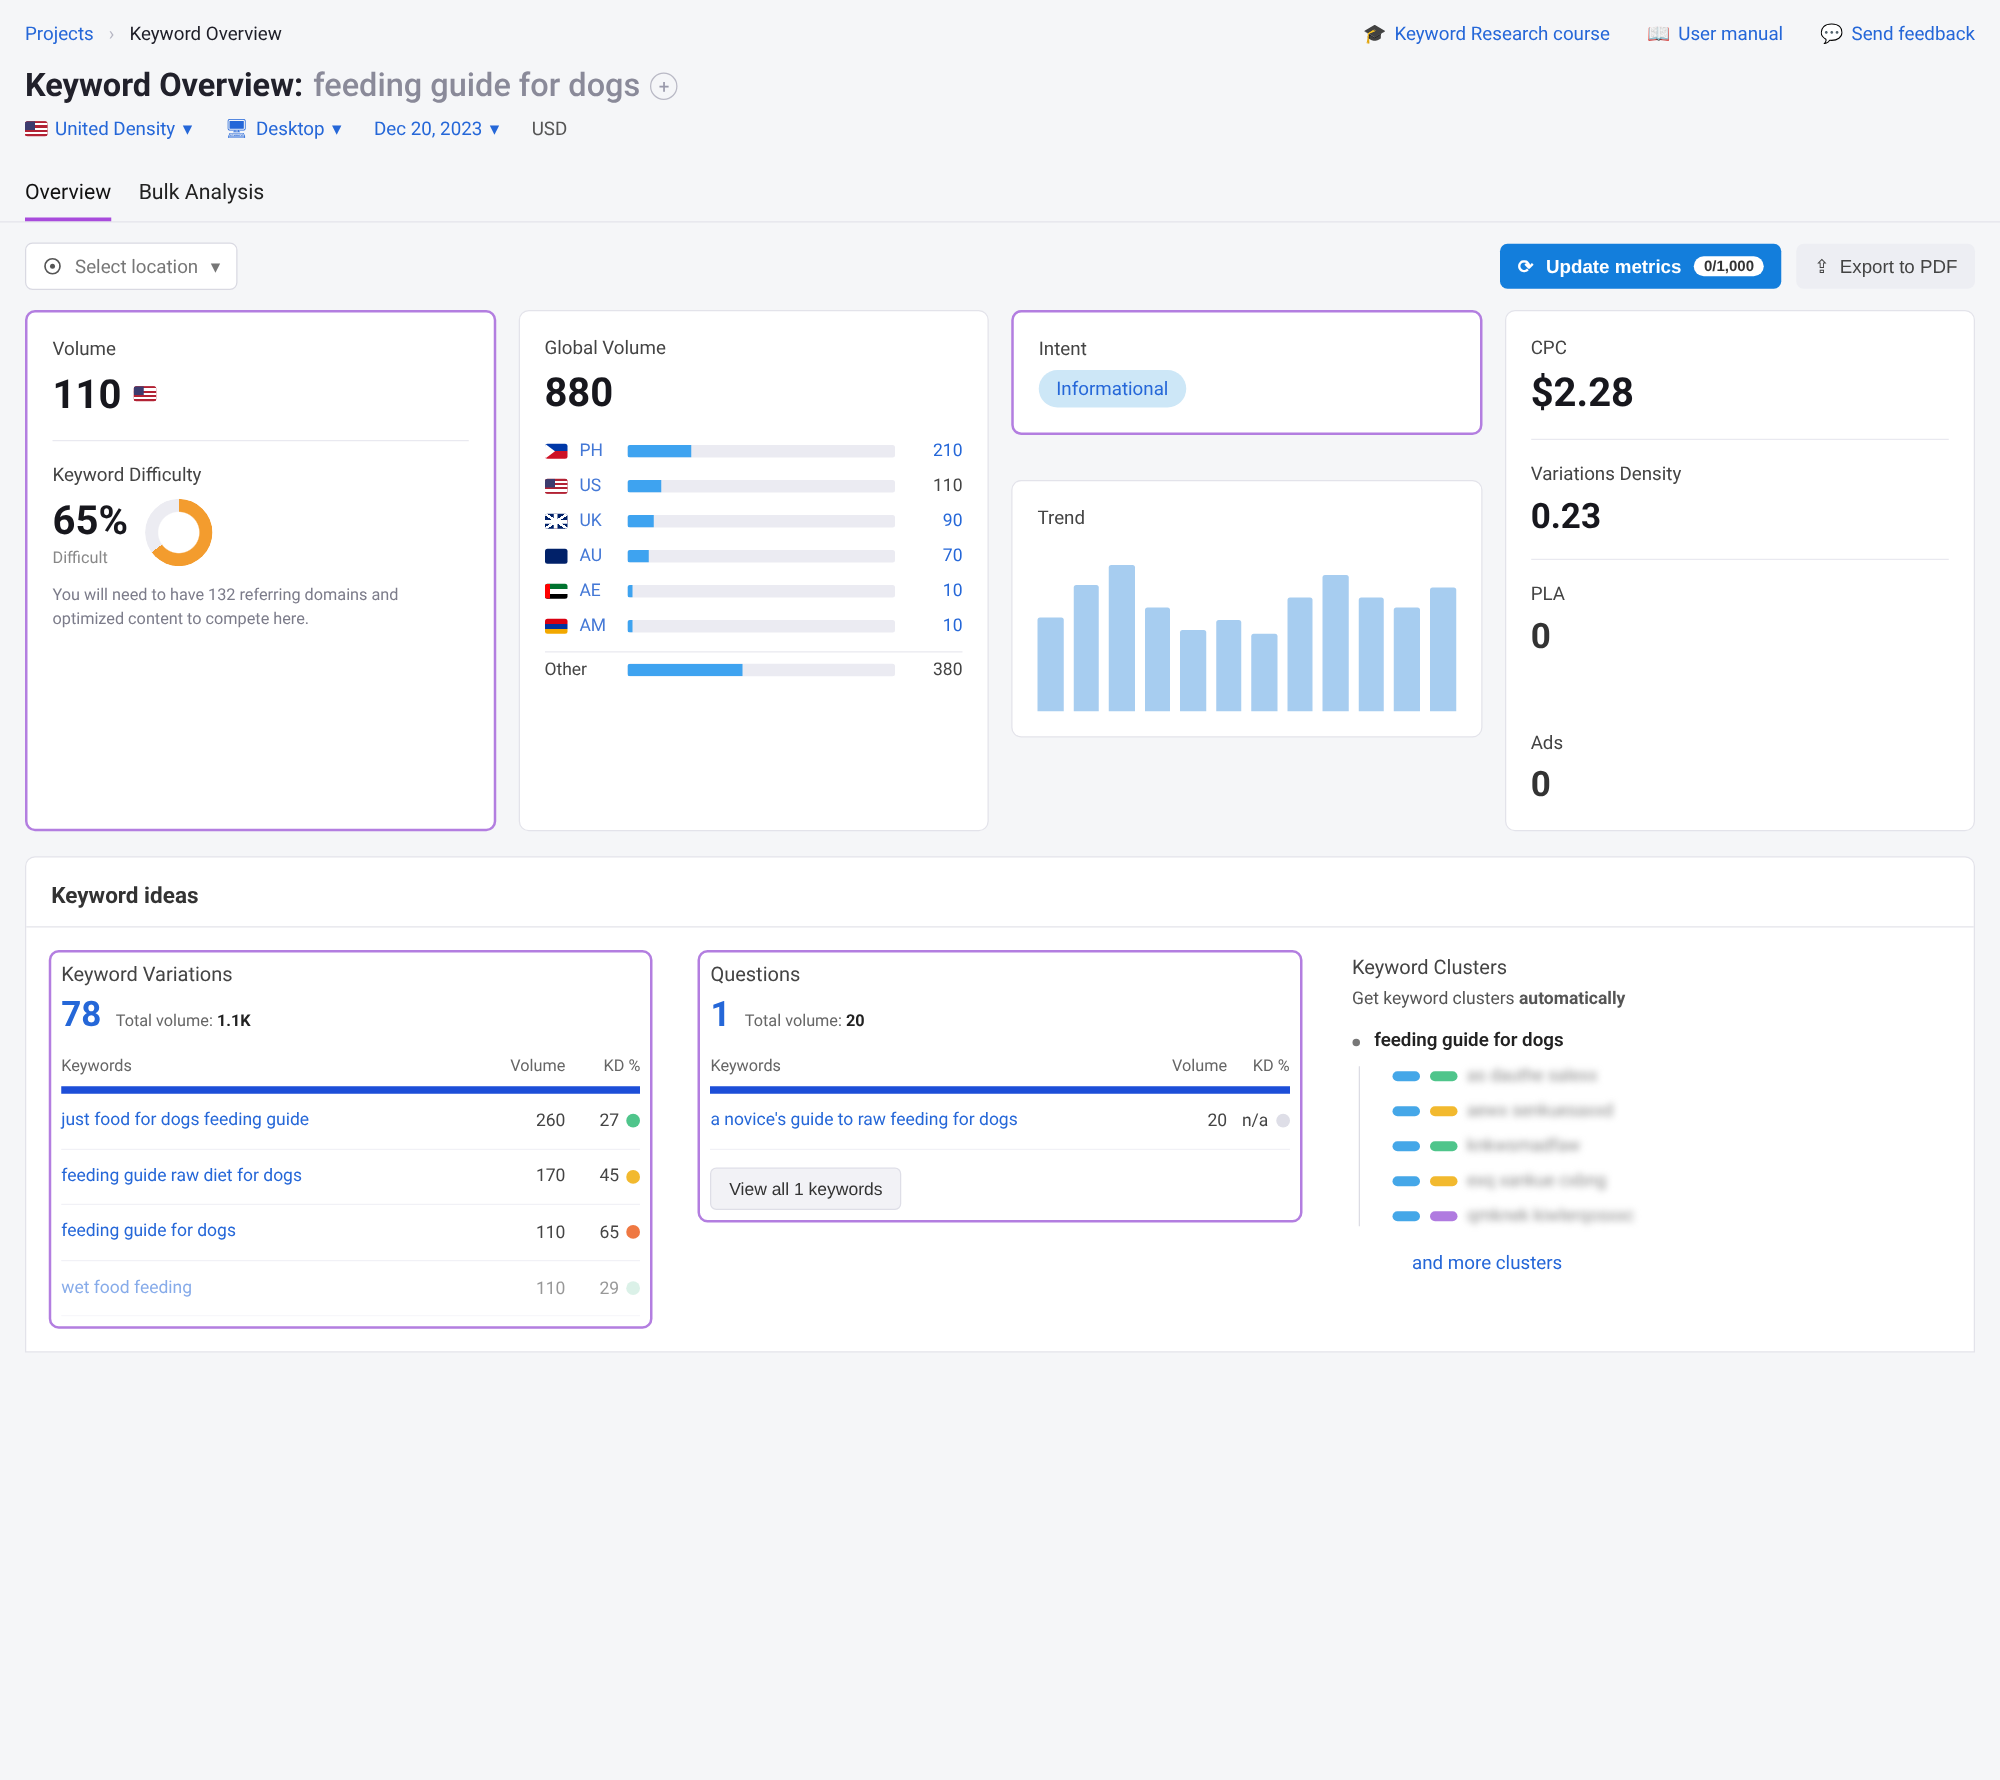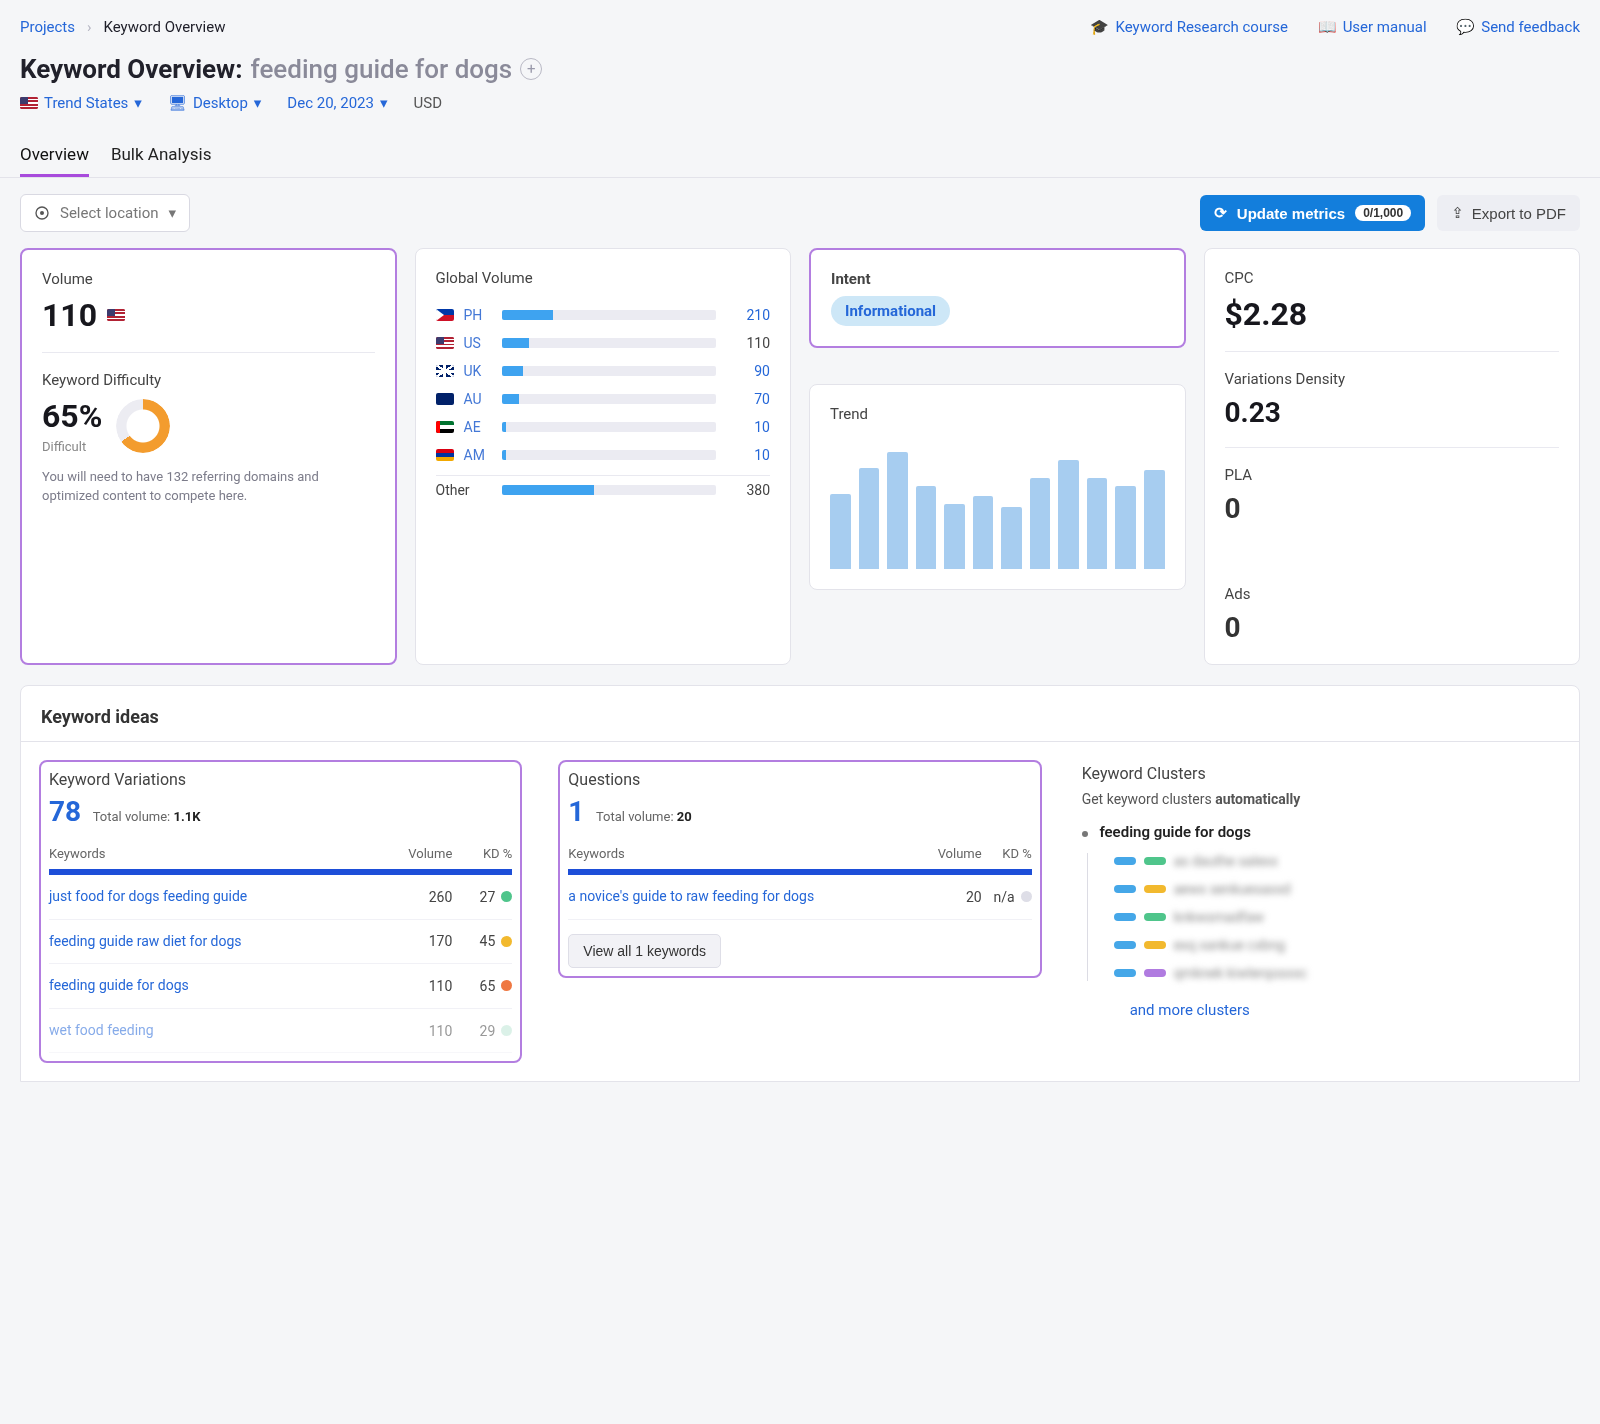--- a/index.html
+++ b/index.html
@@ -98,21 +98,21 @@
   .gv-row.other .ot-label{ color:#444; }
   .bar { height:10px; background:#ebebf2; border-radius:2px; position:relative; overflow:hidden; }
   .bar > span { display:block; height:100%; background:#3ea3f0; }
   .gv-val { text-align:right; color:#444; }
   .gv-val.link { color:#2567d8; }
 
   .intent-pill {
     display:inline-block; background:#cde7f7; color:#2567d8; border-radius:18px;
     padding:6px 14px; font-size:15px;
   }
-  .intent-card { min-height:100px;font-weight:bold; }
+  .intent-card { min-height:100px; }
 
   .trend-card { margin-top:18px; }
   .trend-chart { display:flex; align-items:flex-end; gap:8px; height:130px; margin-top:16px; }
   .trend-chart div { flex:1; background:#a7cdf0; border-radius:2px 2px 0 0; }
 
   .cpc-card .sub-row { display:flex; gap:60px;flex-direction:column; }
   .cpc-card .sub-row .big2 { font-size:28px; font-weight:700; }
 
   .ideas-wrap {
     margin:20px; background:#fff; border:1px solid #e3e3ea; border-radius:8px 8px 0 0; padding:20px 0 0 0;
@@ -180,21 +180,21 @@
 
 <div class="title-row">
   <span class="prefix">Keyword Overview:</span>
   <span class="kw">feeding guide for dogs</span>
   <span class="plus-circ">+</span>
 </div>
 
 <div class="filters-row">
   <span class="filt">
     <span class="flag flag-us"></span>
-    <span>Trend States</span>
+    <span>United Density</span>
     <span>▾</span>
   </span>
   <span class="filt">
     <span>🖥</span>
     <span>Desktop</span>
     <span>▾</span>
   </span>
   <span class="filt">
     <span>Dec 20, 2023</span>
     <span>▾</span>
@@ -244,20 +244,21 @@
         <div class="big">65%</div>
         <div class="kd-note">Difficult</div>
       </div>
       <div class="donut"></div>
     </div>
     <div class="kd-desc">You will need to have 132 referring domains and optimized content to compete here.</div>
   </div>
 
   <div class="card">
     <div class="label">Global Volume</div>
+    <div class="big">880</div>
     <div class="gv-list" id="gv-list">
         <div class="gv-row">
     <span class="flag flag-ph"></span>
     <span class="code">PH</span>
     <span class="bar">
             <span style="width:24%"></span>
           </span>
     <span class="gv-val link">210</span>
         </div>
         <div class="gv-row">

